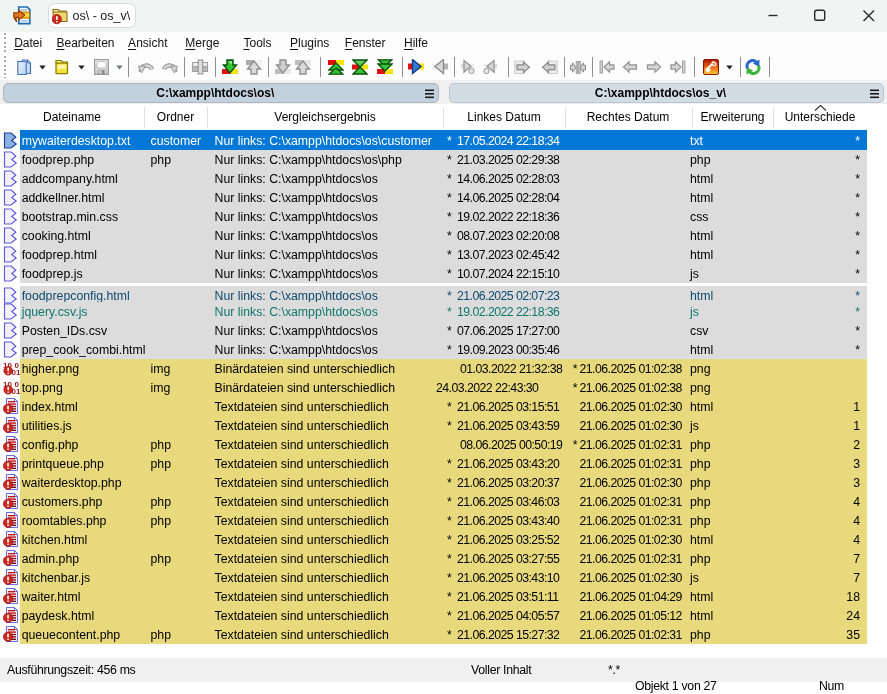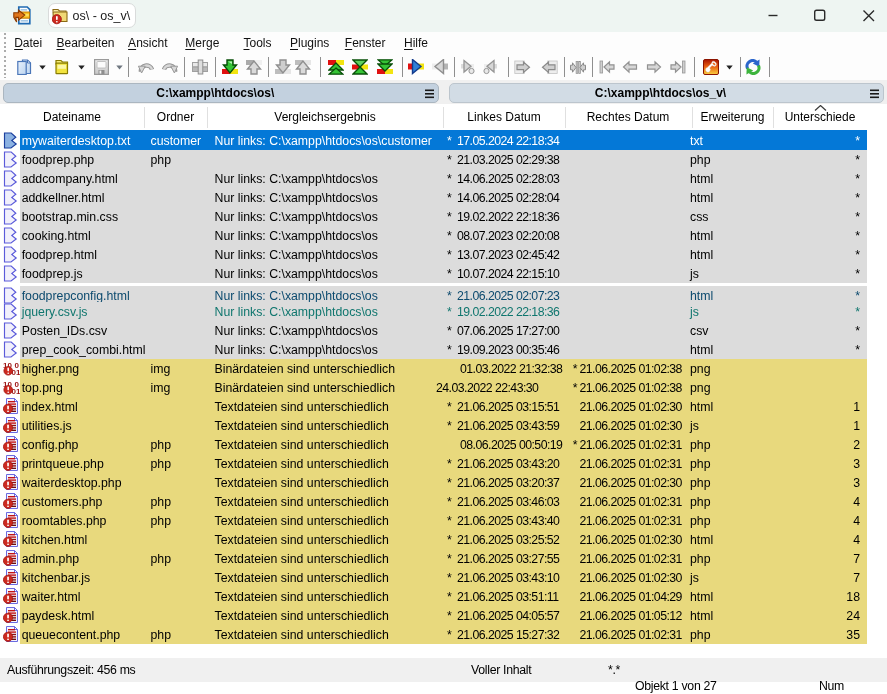--- a/index.html
+++ b/index.html
@@ -311,20 +311,21 @@
       <span class="c6">txt</span>
       <span class="c7">*</span>
     </div>
 <div class="row" style="top:150px;color:#000">
       <div class="rbg" style="background:#dcdcdc"></div>
       <div class="ric"><svg width="15" height="17" viewBox="0 0 15 17">
           <path d="M1.5 1 L8.2 1 L12.8 5.3 L8.8 8.5 L13.2 12 L8 16 L1.5 16 Z" fill="#f1f0fb" stroke="#5a5ada" stroke-width="1.15"></path>
         </svg></div>
       <span class="c1">foodprep.php</span>
       <span class="c2">php</span>
+      <span class="c3">Nur links: C:\xampp\htdocs\os\php</span>
       <span class="lds">*</span>
       <span class="ld" style="left:457px">21.03.2025 02:29:38</span>
       <span class="c6">php</span>
       <span class="c7">*</span>
     </div>
 <div class="row" style="top:169px;color:#000">
       <div class="rbg" style="background:#dcdcdc"></div>
       <div class="ric"><svg width="15" height="17" viewBox="0 0 15 17">
           <path d="M1.5 1 L8.2 1 L12.8 5.3 L8.8 8.5 L13.2 12 L8 16 L1.5 16 Z" fill="#f1f0fb" stroke="#5a5ada" stroke-width="1.15"></path>
         </svg></div>

